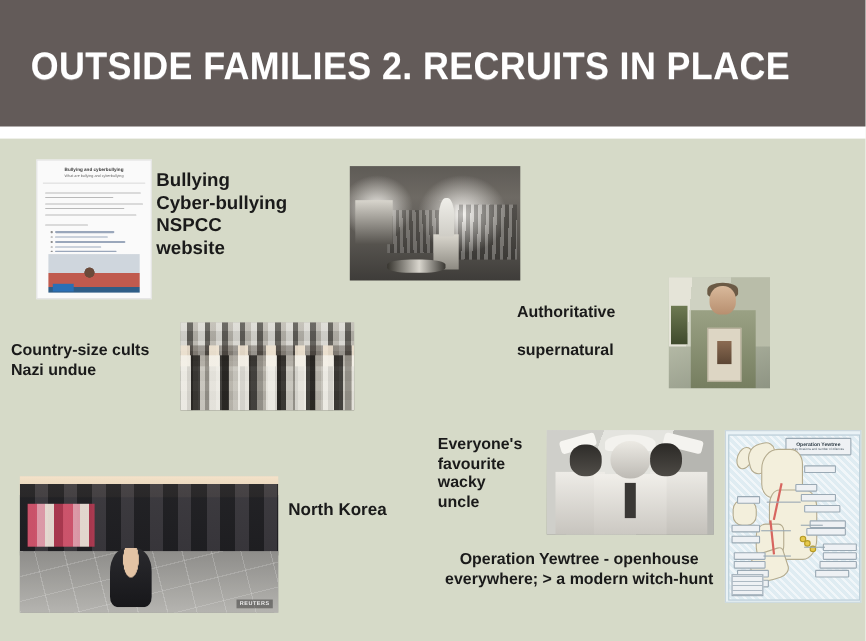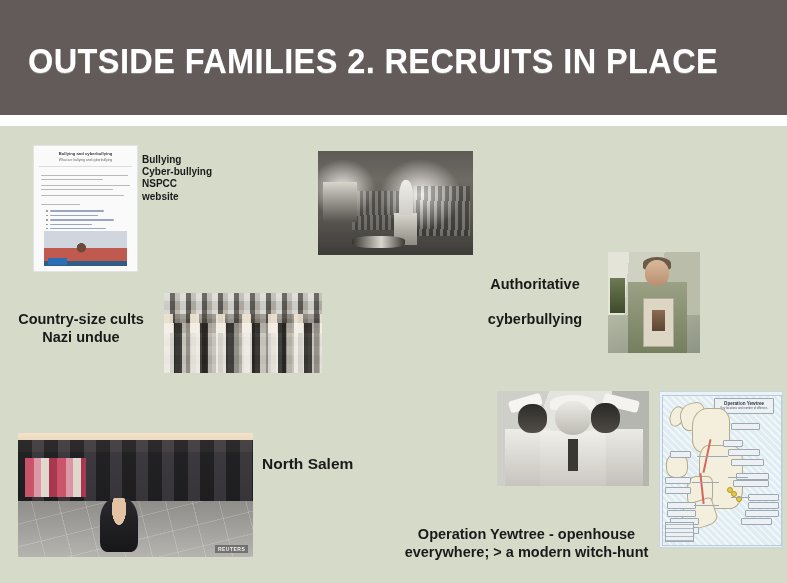--- a/index.html
+++ b/index.html
@@ -51,21 +51,21 @@
   }
   
   .txt {
     position: absolute;
     font-family: "Liberation Sans", sans-serif;
     font-weight: bold;
     color: #1a1a1a;
     line-height: 1.22;
     white-space: pre-line;
   }
-  .txt.right { text-align: center; }
+  .txt.right { text-align: left; }
   .txt.center { text-align: center; }
 
   
   .pic {
     position: absolute;
     overflow: hidden;
     background: #cfcfc8;
   }
 
   
@@ -388,21 +388,21 @@
       <div class="dot" style="left:12%; top:55%;"></div>
       <div class="bullet" style="left:16%; width:46%; top:55%;"></div>
       <div class="dot" style="left:12%; top:58.5%;"></div>
       <div class="bullet" style="left:16%; width:62%; top:58.5%;"></div>
       <div class="dot" style="left:12%; top:62%;"></div>
       <div class="bullet" style="left:16%; width:40%; top:62%;"></div>
       <div class="dot" style="left:12%; top:65.5%;"></div>
       <div class="bullet" style="left:16%; width:54%; top:65.5%;"></div>
       <div class="photo"></div>
     </div>
-    <div class="txt" style="left:142px; top:28px; font-size:10px;">Bullying
+    <div class="txt" style="left:142px; top:28px; font-size:17px;">Bullying
 Cyber-bullying
 NSPCC
 website</div>
 
     <div class="pic salem" style="left:318px; top:25px; width:155px; height:104px;">
       <div class="crowd2"></div>
       <div class="crowd"></div>
       <div class="bench"></div>
       <div class="fan"></div>
       <div class="plinth"></div>
@@ -413,56 +413,60 @@
     <div class="pic spot" style="left:608px; top:126px; width:92px; height:101px;">
       <div class="wall"></div>
       <div class="shelf"></div>
       <div class="torso"></div>
       <div class="hair"></div>
       <div class="head"></div>
       <div class="paper"></div>
     </div>
     <div class="txt right" style="left:470px; top:132px; width:130px; font-size:14.5px;">
       <div>Authoritative</div>
-      <div>cyberbullying</div>
+      <div>supernatural</div>
     </div>
 
     <div class="pic nazi" style="left:164px; top:167px; width:158px; height:80px;">
       <div class="rows"></div>
       <div class="faces"></div>
       <div class="front"></div>
     </div>
     <div class="txt right" style="left:10px; top:185px; width:142px; font-size:14.5px;">Country-size cults
 Nazi undue</div>
 
     <div class="pic nk" style="left:18px; top:307px; width:235px; height:124px;">
       <div class="sky"></div>
       <div class="crowd"></div>
       <div class="pinks"></div>
       <div class="pavement"></div>
       <div class="kneel"></div>
       <div class="watermark">REUTERS</div>
     </div>
-    <div class="txt" style="left:262px; top:329px; font-size:15.5px;">North Salem</div>
+    <div class="txt" style="left:262px; top:329px; font-size:15.5px;">North Korea</div>
 
     <div class="pic uncle" style="left:497px; top:265px; width:152px; height:95px;">
       <div class="bg"></div>
       <div class="hat-l"></div>
       <div class="hat-r"></div>
       <div class="left-body"></div>
       <div class="right-body"></div>
       <div class="centre-body"></div>
       <div class="tie"></div>
       <div class="centre-hair"></div>
       <div class="centre-head"></div>
       <div class="left-head"></div>
       <div class="right-head"></div>
     </div>
-
-    <div class="txt center" style="left:398px; top:375px; width:257px; font-size:14.5px;margin-top:25px;">Operation Yewtree - openhouse
+    <div class="txt right" style="left:398px; top:270px; width:93px; font-size:14.5px;">Everyone's
+favourite
+wacky
+uncle</div>
+
+    <div class="txt center" style="left:398px; top:375px; width:257px; font-size:14.5px;">Operation Yewtree - openhouse
 everywhere; &gt; a modern witch-hunt</div>
 
     <div class="pic map" style="left:659px; top:265px; width:122px; height:155px;">
       <div class="sea"></div>
 
       <div class="map-title">
         <div class="t1">Operation Yewtree</div>
         <div class="t2">Key locations and number of offences</div>
       </div>
 

